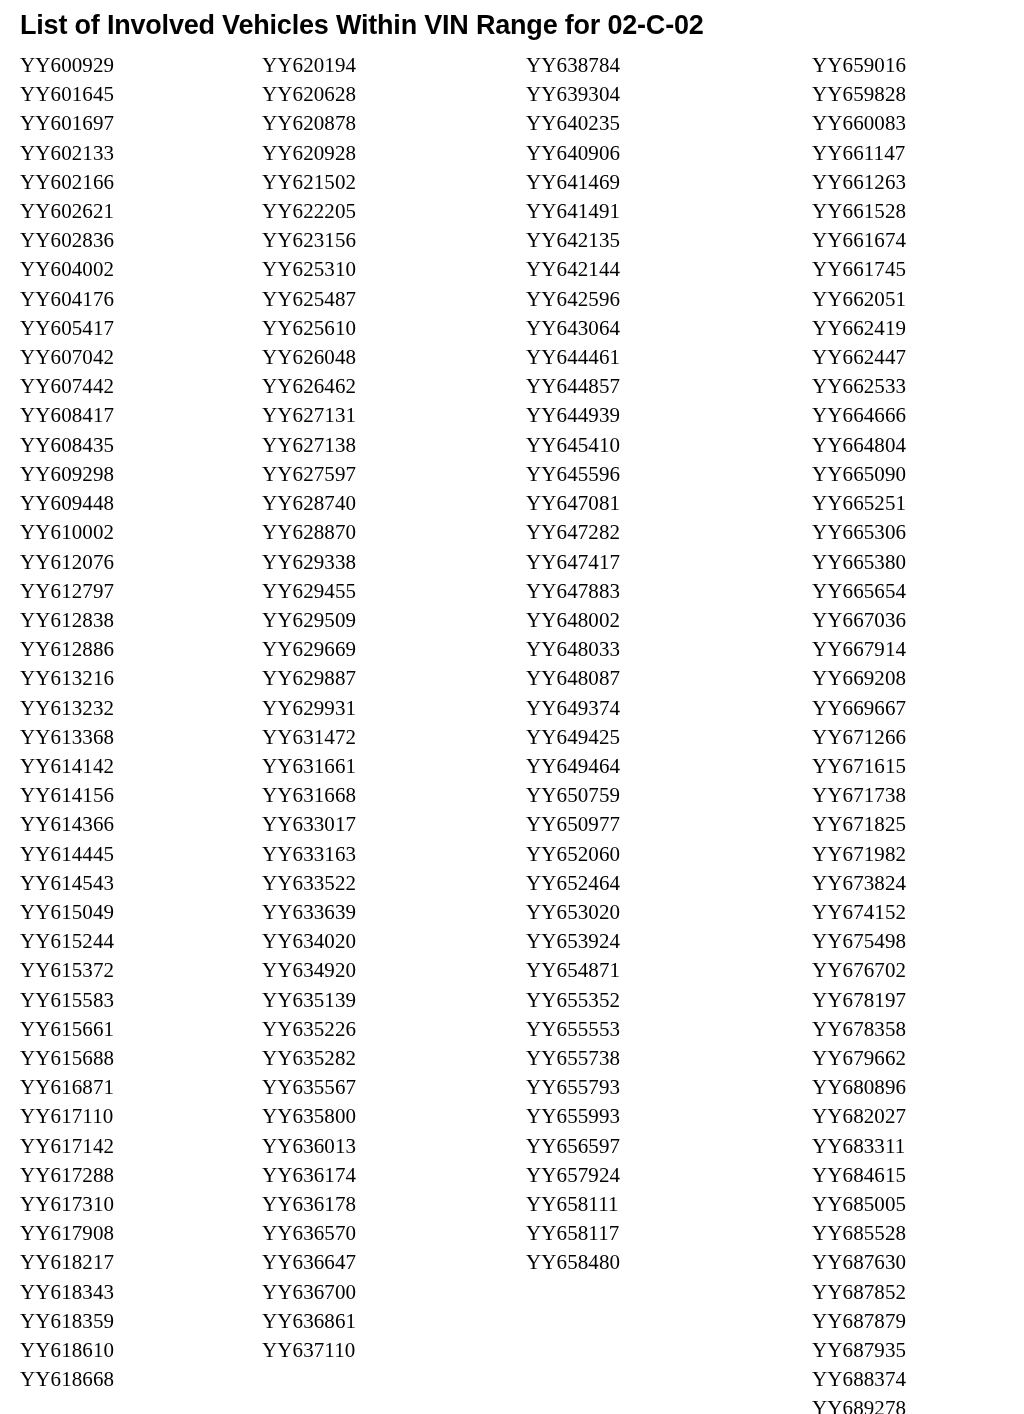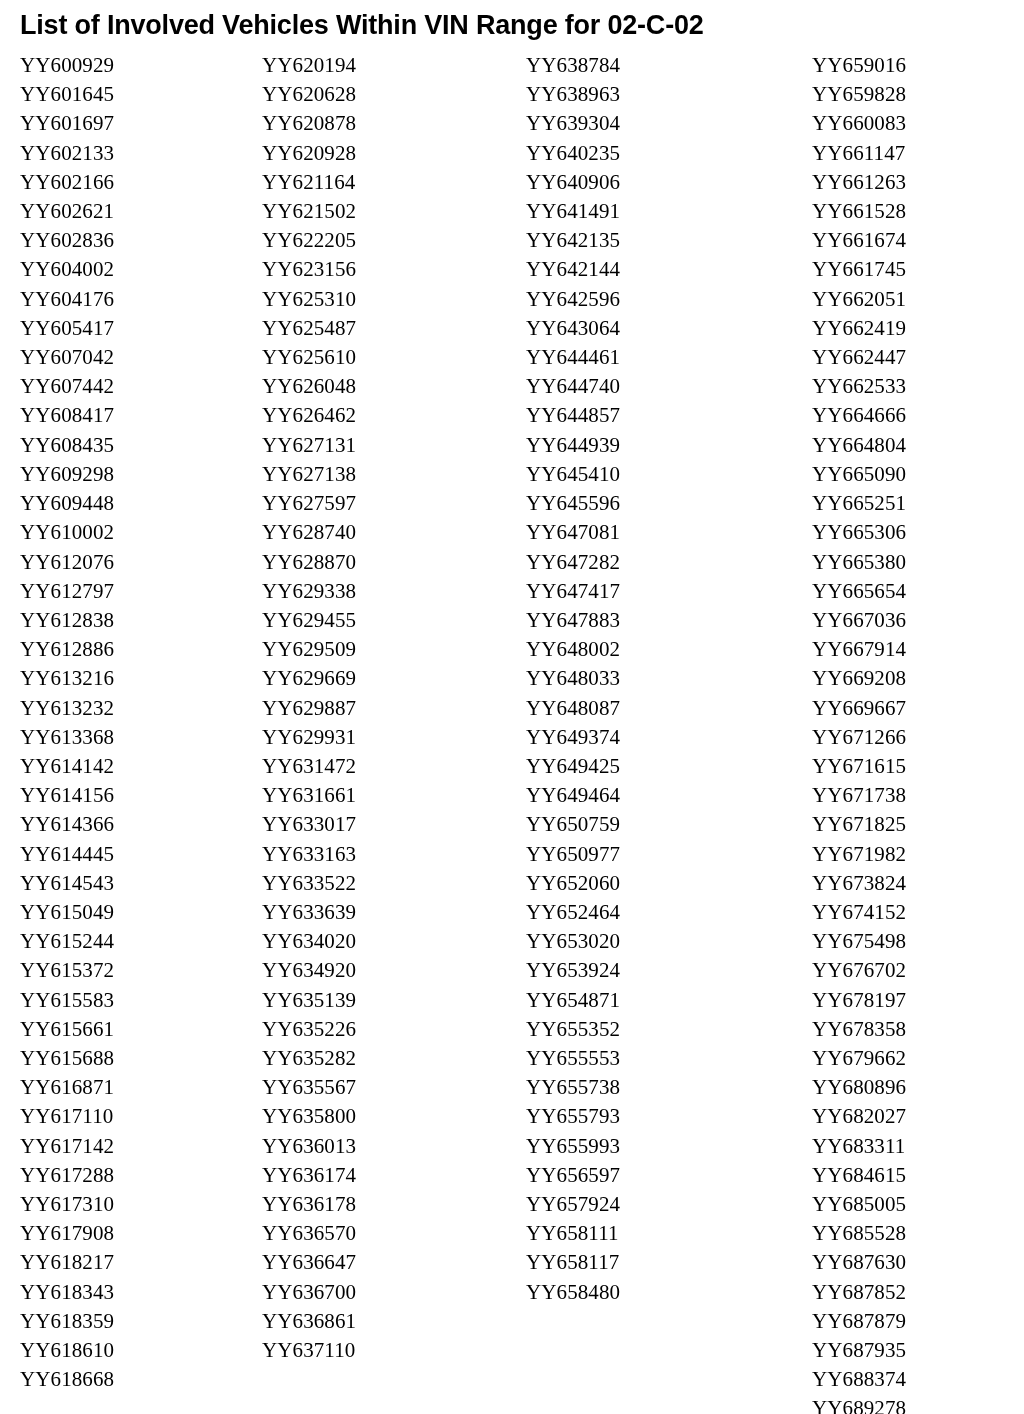--- a/index.html
+++ b/index.html
@@ -110,21 +110,20 @@
       <div class="vin-item">YY618610</div>
       <div class="vin-item">YY618668</div>
 
     </div>
 
     <div class="vin-column col-2">
       <div class="vin-item">YY620194</div>
       <div class="vin-item">YY620628</div>
       <div class="vin-item">YY620878</div>
       <div class="vin-item">YY620928</div>
-      <div class="vin-item">YY621164</div>
       <div class="vin-item">YY621502</div>
       <div class="vin-item">YY622205</div>
       <div class="vin-item">YY623156</div>
       <div class="vin-item">YY625310</div>
       <div class="vin-item">YY625487</div>
       <div class="vin-item">YY625610</div>
       <div class="vin-item">YY626048</div>
       <div class="vin-item">YY626462</div>
       <div class="vin-item">YY627131</div>
       <div class="vin-item">YY627138</div>
@@ -132,20 +131,21 @@
       <div class="vin-item">YY628740</div>
       <div class="vin-item">YY628870</div>
       <div class="vin-item">YY629338</div>
       <div class="vin-item">YY629455</div>
       <div class="vin-item">YY629509</div>
       <div class="vin-item">YY629669</div>
       <div class="vin-item">YY629887</div>
       <div class="vin-item">YY629931</div>
       <div class="vin-item">YY631472</div>
       <div class="vin-item">YY631661</div>
+      <div class="vin-item">YY631668</div>
       <div class="vin-item">YY633017</div>
       <div class="vin-item">YY633163</div>
       <div class="vin-item">YY633522</div>
       <div class="vin-item">YY633639</div>
       <div class="vin-item">YY634020</div>
       <div class="vin-item">YY634920</div>
       <div class="vin-item">YY635139</div>
       <div class="vin-item">YY635226</div>
       <div class="vin-item">YY635282</div>
       <div class="vin-item">YY635567</div>
@@ -156,31 +156,30 @@
       <div class="vin-item">YY636570</div>
       <div class="vin-item">YY636647</div>
       <div class="vin-item">YY636700</div>
       <div class="vin-item">YY636861</div>
       <div class="vin-item">YY637110</div>
 
     </div>
 
     <div class="vin-column col-3">
       <div class="vin-item">YY638784</div>
-      <div class="vin-item">YY638963</div>
       <div class="vin-item">YY639304</div>
       <div class="vin-item">YY640235</div>
       <div class="vin-item">YY640906</div>
+      <div class="vin-item">YY641469</div>
       <div class="vin-item">YY641491</div>
       <div class="vin-item">YY642135</div>
       <div class="vin-item">YY642144</div>
       <div class="vin-item">YY642596</div>
       <div class="vin-item">YY643064</div>
       <div class="vin-item">YY644461</div>
-      <div class="vin-item">YY644740</div>
       <div class="vin-item">YY644857</div>
       <div class="vin-item">YY644939</div>
       <div class="vin-item">YY645410</div>
       <div class="vin-item">YY645596</div>
       <div class="vin-item">YY647081</div>
       <div class="vin-item">YY647282</div>
       <div class="vin-item">YY647417</div>
       <div class="vin-item">YY647883</div>
       <div class="vin-item">YY648002</div>
       <div class="vin-item">YY648033</div>

